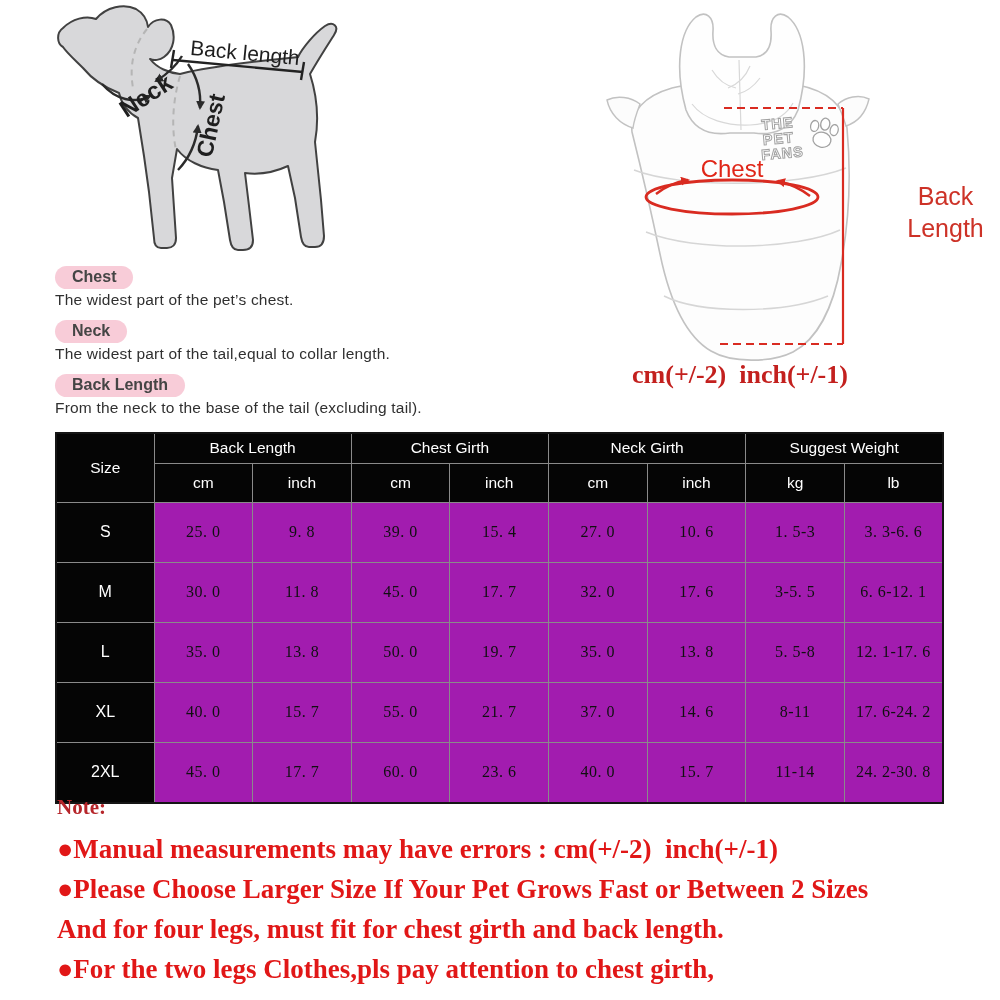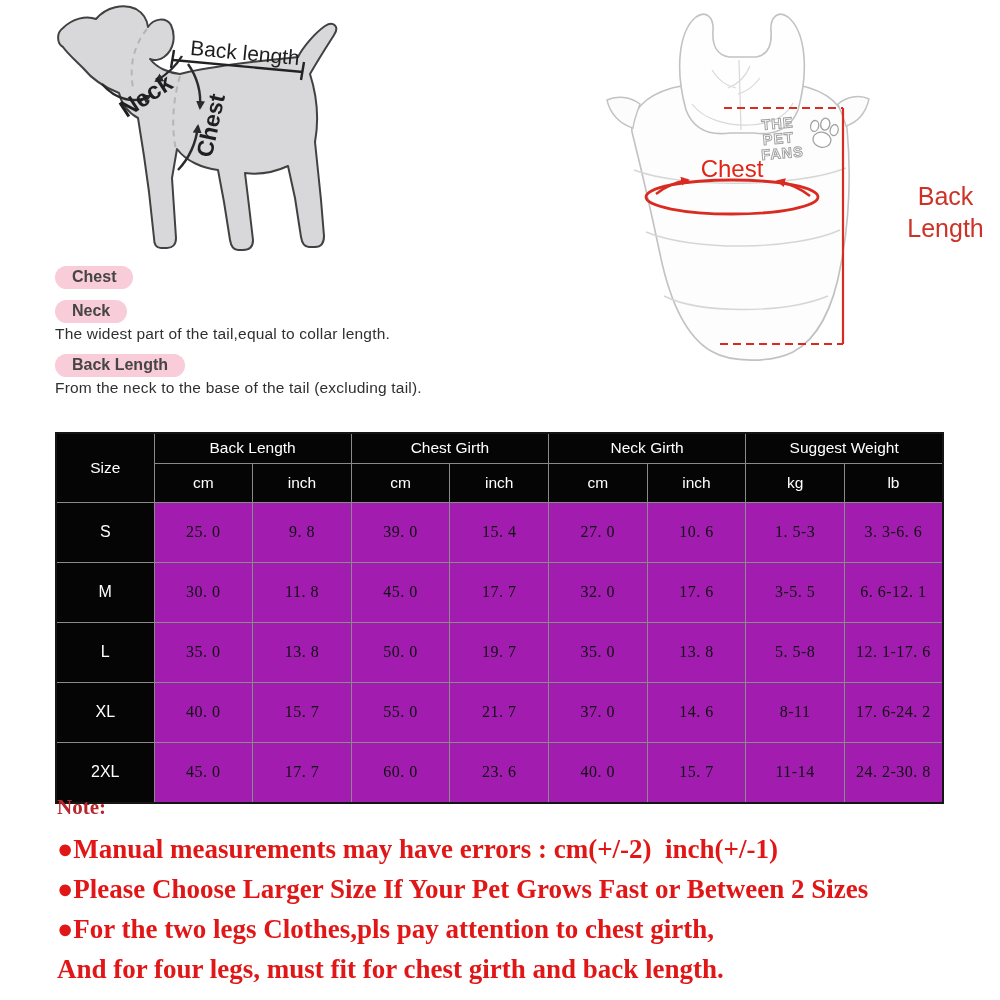--- a/index.html
+++ b/index.html
@@ -83,20 +83,21 @@
       <line x1="274" y1="62" x2="271" y2="80"></line>
     </g>
   </svg>
   <div class="dog-label lbl-backlength">Back length</div>
   <div class="dog-label lbl-neck">Neck</div>
   <div class="dog-label lbl-dogchest">Chest</div>
 
   <div class="defs">
     <div class="def-item">
       <span class="pill">Chest</span>
+      <div class="def-desc">The widest part of the pet’s chest.</div>
     </div>
     <div class="def-item">
       <span class="pill">Neck</span>
       <div class="def-desc">The widest part of the tail,equal to collar length.</div>
     </div>
     <div class="def-item">
       <span class="pill">Back Length</span>
       <div class="def-desc">From the neck to the base of the tail (excluding tail).</div>
     </div>
   </div>
@@ -145,20 +146,21 @@
     </g>
     <ellipse cx="132" cy="197" rx="86" ry="17" fill="none" stroke="#d92b21" stroke-width="2.8"></ellipse>
     <path d="M56,194 C66,186 76,182 88,180" fill="none" stroke="#d92b21" stroke-width="2.4" marker-end="url(#ahr)"></path>
     <path d="M210,196 C200,188 190,184 178,181" fill="none" stroke="#d92b21" stroke-width="2.4" marker-end="url(#ahr)"></path>
   </svg>
   <div class="abs vest-chest">Chest</div>
   <div class="abs vest-backlength">
     <span style="display:block">Back</span>
     <span style="display:block">Length</span>
   </div>
+  <div class="abs tolerance">cm(+/-2)  inch(+/-1)</div>
 
   <table class="size-table">
     <colgroup>
       <col style="width:98px">
         <col>
         <col>
         <col>
         <col>
         <col>
         <col>
@@ -238,17 +240,17 @@
       <td class="val">11-14</td>
       <td class="val">24. 2-30. 8</td>
     </tr>
   </tbody>
     </table>
 
   <div class="notes">
     <div class="note-head">Note:</div>
     <div class="note-line">●Manual measurements may have errors : cm(+/-2)  inch(+/-1)</div>
     <div class="note-line">●Please Choose Larger Size If Your Pet Grows Fast or Between 2 Sizes</div>
+    <div class="note-line">And for four legs, must fit for chest girth and back length.</div>
     <div class="note-line">●For the two legs Clothes,pls pay attention to chest girth,</div>
-    <div class="note-line">And for four legs, must fit for chest girth and back length.</div>
   </div>
 
 </div>
 
 </body></html>

